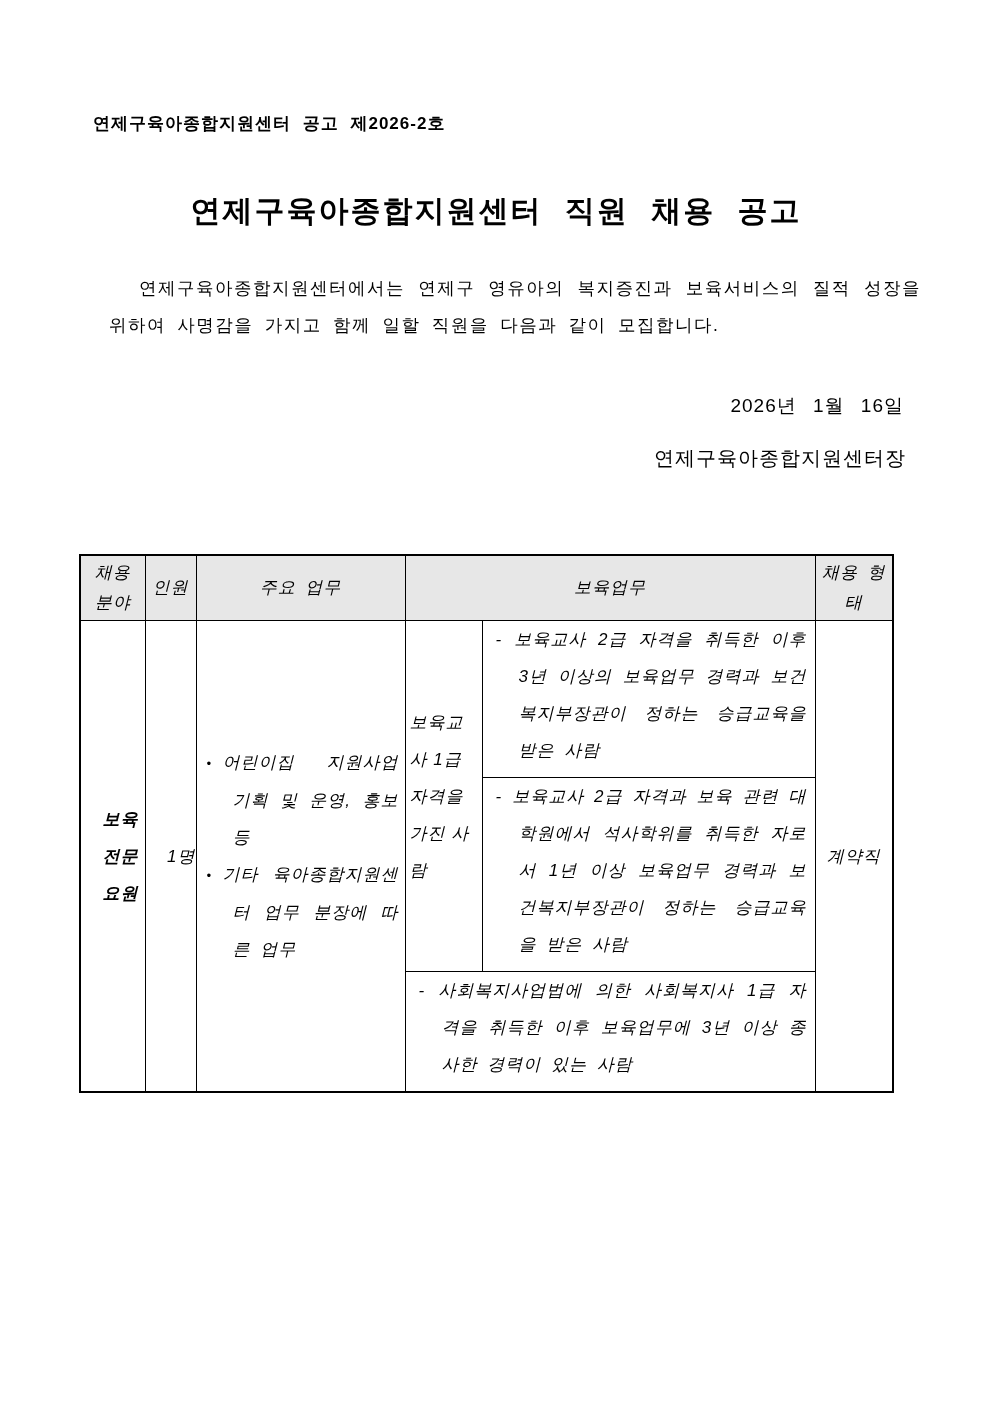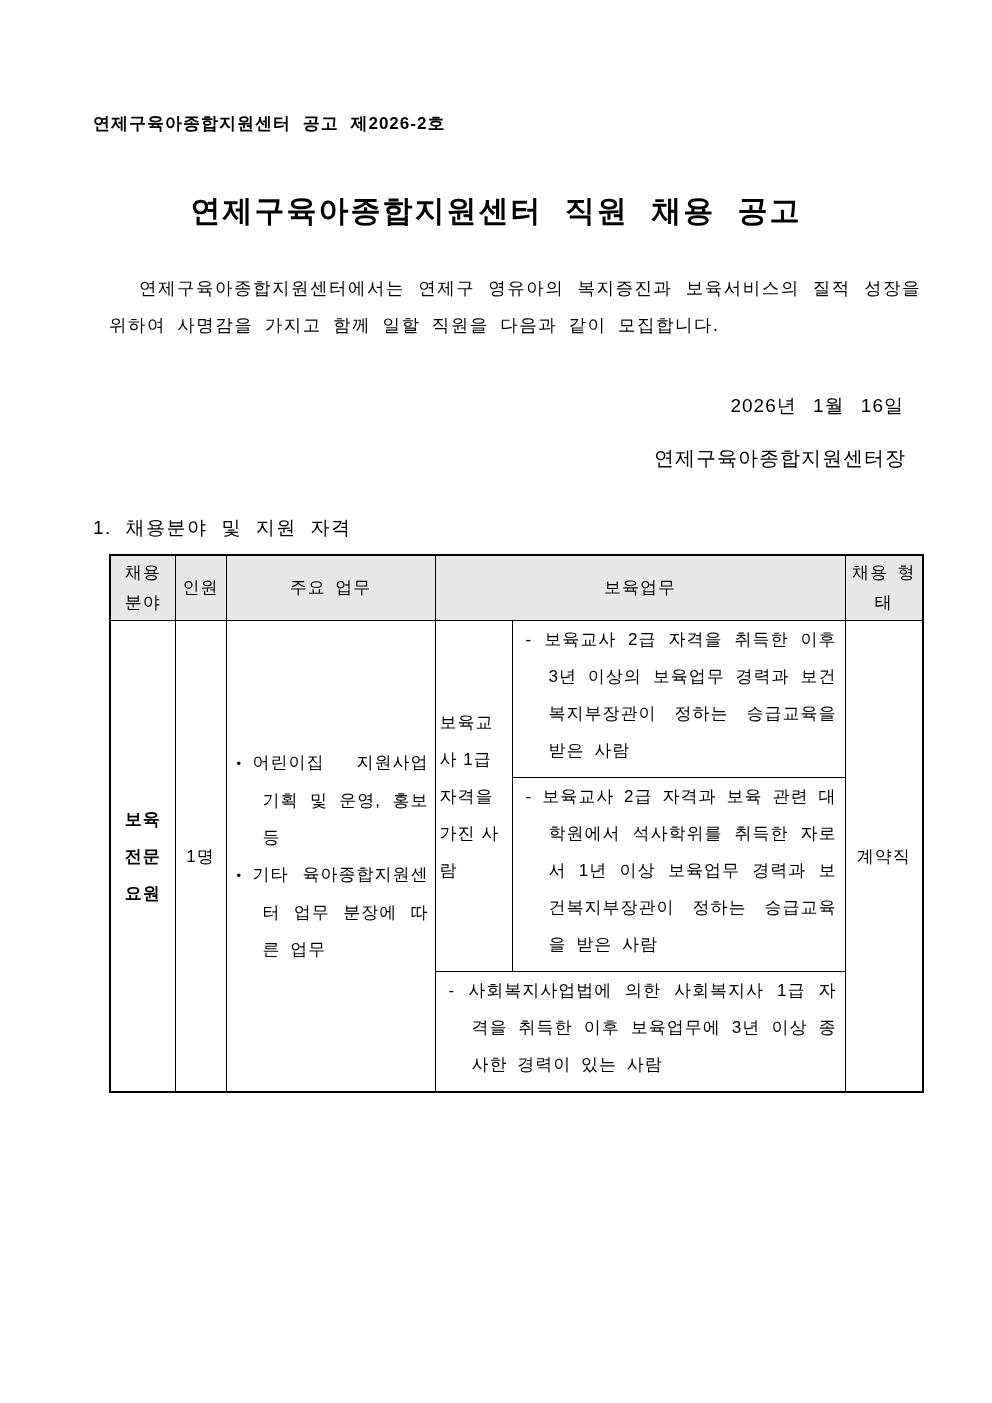--- a/index.html
+++ b/index.html
@@ -41,45 +41,46 @@
   }
   .signer-line{
     position:absolute;right:86px;top:445px;
     font-size:20px;letter-spacing:1px;
   }
   .section-heading{
     position:absolute;left:93px;top:515px;
     font-size:19px;letter-spacing:1.5px;word-spacing:7px;
   }
   table.recruit{
-    position:absolute;left:109px;top:554px;
+    position:absolute;left:79px;top:554px;
     width:813px;
     border-collapse:collapse;
     table-layout:fixed;
     font-size:17px;
+    font-style:italic;
   }
   table.recruit,table.recruit th,table.recruit td{
     border:1px solid var(--border);
   }
   table.recruit{border:2px solid var(--border);}
   table.recruit th{
     background:var(--header-bg);
     font-weight:normal;
     text-align:center;vertical-align:middle;
     line-height:30px;
     letter-spacing:1px;word-spacing:4px;
     padding:2px;
   }
   table.recruit td{
     vertical-align:middle;
     line-height:37px;
     letter-spacing:1px;
     background:#fff;
   }
-  td.cell-center{text-align:center;}
+  td.cell-center{text-align:right;}
   td.cell-field{font-weight:bold;padding:0 6px;}
   td.cell-duties{padding:0 6px 0 10px;text-align:justify;}
   .duty-item{padding-left:26px;text-indent:-26px;word-spacing:4px;}
   .bullet{display:inline-block;width:16px;text-indent:0;font-size:13px;vertical-align:middle;}
   td.cell-qual-label{text-align:left;padding:0 4px;}
   td.cell-qual{padding:0 8px 8px 13px;text-align:justify;word-spacing:4px;}
   .qual-text{display:block;padding-left:23px;text-indent:-23px;}
   td.cell-type{text-align:center;letter-spacing:1px;margin-left:32px;}
   .footnote{
     position:absolute;left:94px;top:1020px;
@@ -94,21 +95,20 @@
   <div class="doc-number">연제구육아종합지원센터 공고 제2026-2호</div>
 
   <h1 class="doc-title">연제구육아종합지원센터 직원 채용 공고</h1>
 
   <p class="intro">연제구육아종합지원센터에서는 연제구 영유아의 복지증진과 보육서비스의 질적 성장을 위하여 사명감을 가지고 함께 일할 직원을 다음과 같이 모집합니다.</p>
 
   <div class="date-line">2026년 1월 16일</div>
 
   <div class="signer-line">연제구육아종합지원센터장</div>
 
-  <div class="section-heading">1. 채용분야 및 지원 자격</div>
 
   <table class="recruit">
     <colgroup>
       <col style="width:65px">
       <col style="width:51px">
       <col style="width:209px">
       <col style="width:77px">
       <col style="width:333px">
       <col style="width:78px">
     </colgroup>

